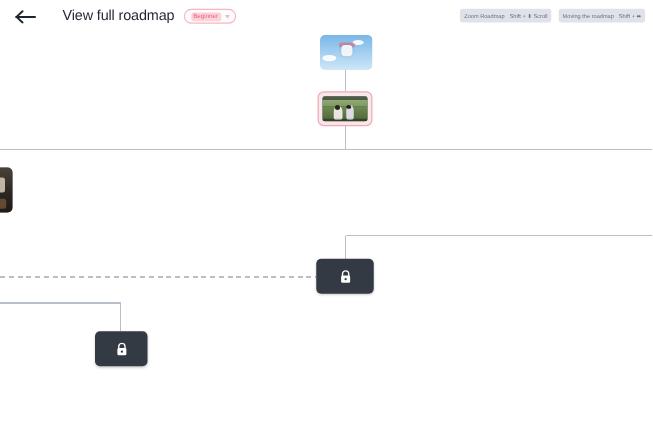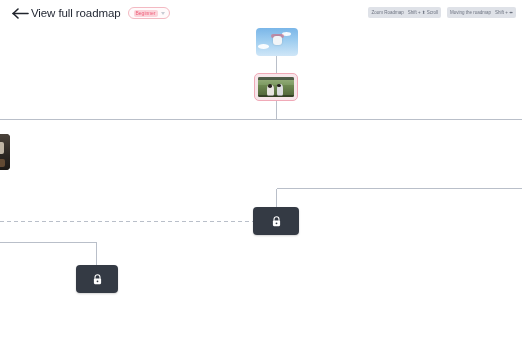--- a/index.html
+++ b/index.html
@@ -26,21 +26,21 @@
     z-index: 40;
   }
   #back-btn {
     width: 22px; height: 18px;
     margin-left: 9px;
     display: flex; align-items: center; justify-content: center;
     cursor: pointer;
   }
   #back-btn svg { display: block; }
   #page-title {
-    margin-left: 0;
+    margin-left: 19px;
     font-size: 11.5px;
     color: #1f2430;
     letter-spacing: -0.1px;
     white-space: nowrap;
   }
   #level-pill {
     margin-left: 7px;
     height: 12px;
     min-width: 30px;
     padding: 0 4px 0 5px;

